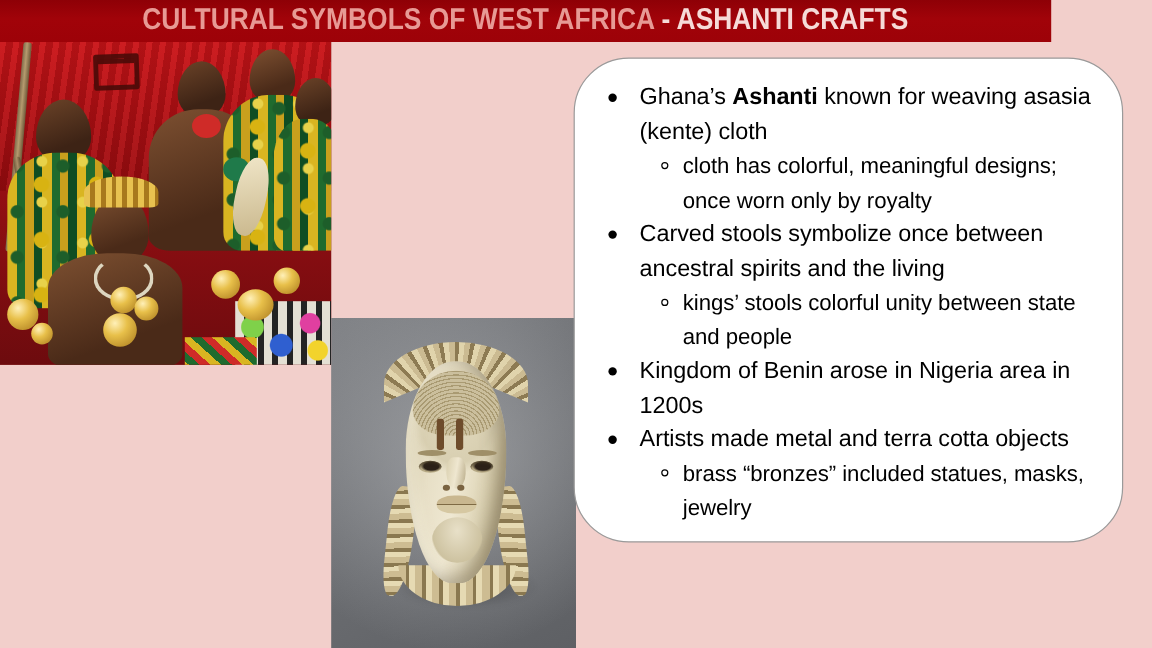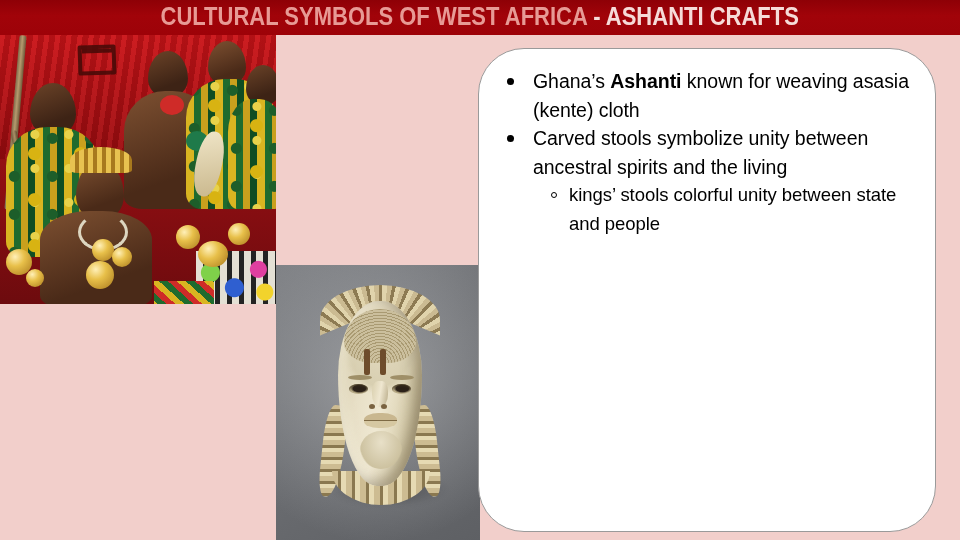--- a/index.html
+++ b/index.html
@@ -7,21 +7,21 @@
   body{
     width:960px;height:540px;overflow:hidden;
     background:#f2cfcb;
     font-family:"Liberation Sans", sans-serif;
     position:relative;
   }
   .slide{position:absolute;inset:0;background:#f2cfcb;}
 
   
   .titlebar{
-    position:absolute;left:0;top:0;width:960px;height:35px;
+    position:absolute;left:0;top:0;width:876px;height:35px;
     background:linear-gradient(180deg,#8e0006 0%,#a10309 45%,#9d0208 100%);
     display:flex;align-items:center;justify-content:center;
     overflow:hidden;
   }
   .titlebar-inner{
     white-space:nowrap;
     font-weight:bold;
     font-size:25px;
     letter-spacing:0px;
     transform:scaleX(.88);
@@ -151,21 +151,21 @@
   .nostril{position:absolute;width:6px;height:5px;border-radius:50%;background:#7a6341;}
   .lips{position:absolute;left:88px;top:148px;width:33px;height:15px;
         border-radius:44%;
         background:linear-gradient(180deg,#c9b78f 0 46%,#7e6a44 46% 54%,#d6c8a2 54%);}
   .chin{position:absolute;left:84px;top:166px;width:42px;height:38px;
         border-radius:50%;
         background:radial-gradient(ellipse at 50% 30%,#e8e0c8,#cdc2a0 70%,rgba(0,0,0,0) 75%);}
 
   
   .panel{
-    position:absolute;left:478px;top:48px;width:458px;height:484px;
+    position:absolute;left:478px;top:48px;width:458px;height:404px;
     background:#ffffff;
     border:1px solid #9a9a9a;
     border-radius:46px;
     box-sizing:border-box;
     overflow:hidden;
   }
   .panel-body{
     padding:18px 18px 0 8px;
     color:#000;
   }
@@ -276,22 +276,28 @@
     <div class="nostril" style="left:105px;top:139px;"></div>
     <div class="lips"></div>
     <div class="chin"></div>
   </div>
 
   <div class="panel">
     <div class="panel-body">
 
       <ul class="lvl1">
         <li class="b1"><span>Ghana’s </span><span class="bold">Ashanti</span><span> known for weaving asasia (kente) cloth</span></li>
-        <li class="b1">Carved stools symbolize unity between ancestral spirits and the living</li>
+        <li class="b2">cloth has colorful, meaningful designs; once worn only by royalty</li>
+        <li class="b1">Carved stools symbolize once between ancestral spirits and the living</li>
         <li class="b2">kings’ stools colorful unity between state and people</li>
       </ul>
 
 
+      <ul class="lvl1">
+        <li class="b1">Kingdom of Benin arose in Nigeria area in 1200s</li>
+        <li class="b1">Artists made metal and terra cotta objects</li>
+        <li class="b2">brass “bronzes” included statues, masks, jewelry</li>
+      </ul>
 
     </div>
   </div>
 
 </div>
 
 </body></html>

